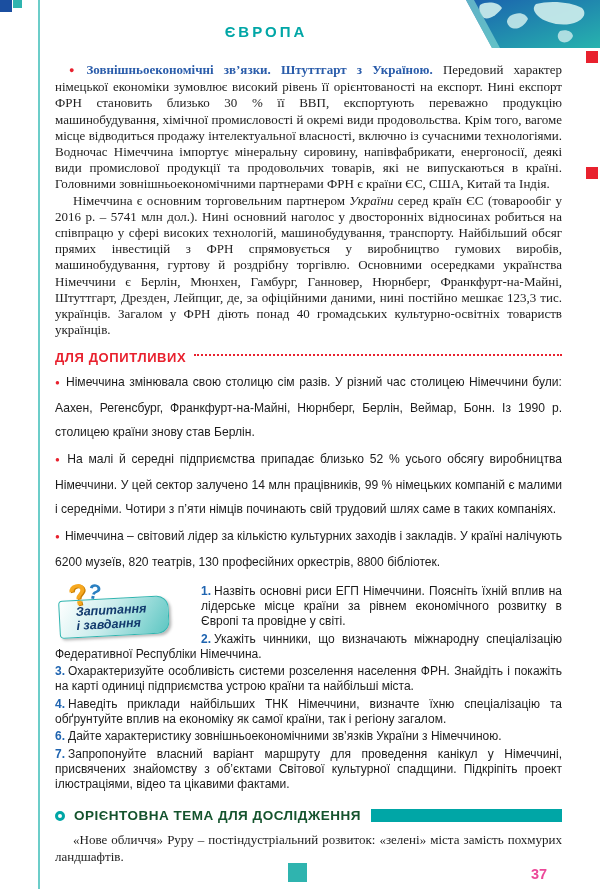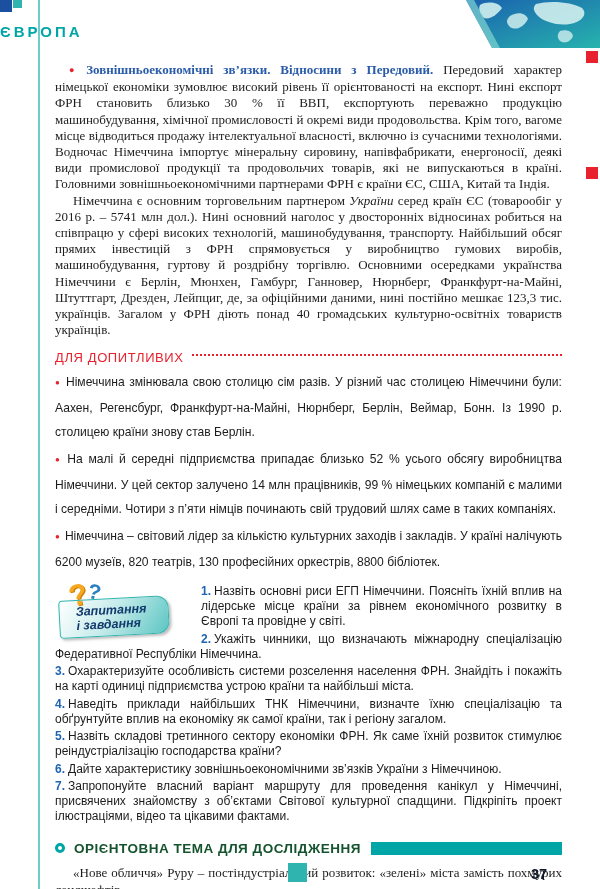--- a/index.html
+++ b/index.html
@@ -13,44 +13,44 @@
   
   .corner-sq { position:absolute; }
   .corner-sq.blue { left:0; top:0; width:12px; height:12px; background:#1b4fa0; }
   .corner-sq.teal { left:13px; top:0; width:9px; height:8px; background:#2fb4af; }
   .edge-line { position:absolute; left:38px; top:0; width:2px; height:889px; background:#6ccdc9; }
   .red-sq { position:absolute; width:12px; height:12px; background:#e8212e; }
   .red-sq.r1 { left:586px; top:51px; }
   .red-sq.r2 { left:586px; top:167px; }
   .bottom-sq { position:absolute; left:288px; top:863px; width:19px; height:19px; background:#2fb4af; }
   .page-num { position:absolute; left:531px; top:866px; font-family:"Liberation Sans", sans-serif;
-              font-weight:bold; font-size:14.5px; color:#0f172a; }
+              font-weight:bold; font-size:14.5px; color:#ec4899; }
 
   .header {
-    position:absolute; top:23px; left:0; width:532px; 
+    position:absolute; top:23px; left:0; width:532px; text-align:center;
     font-family:"Liberation Sans", sans-serif; font-weight:bold; font-size:15px;
     letter-spacing:3px; color:#00a6a6;
   }
 
   .map { position:absolute; right:0; top:0; width:170px; height:48px; }
 
   
   .content { position:absolute; left:55px; top:62px; width:507px; }
 
   .body-par { font-size:13px; line-height:16.2px; text-align:justify; }
   .body-par.indent { text-indent:18px; }
   .intro { text-indent:14px; }
   .red-dot { color:#e8212e; font-size:9px; margin-right:5px; position:relative; top:-1px; }
   .blue-head { color:#2a5caa; font-weight:bold; }
   .it { font-style:italic; }
 
   
   .curious { margin-top:12px; font-family:"Liberation Sans", sans-serif; }
   .curious-title-row { display:flex; align-items:center; margin-bottom:5px; }
-  .curious-title { color:#e8212e; font-weight:normal; font-size:13px; letter-spacing:0.6px; margin-right:8px; white-space:nowrap; }
+  .curious-title { color:#e8212e; font-weight:bold; font-size:13px; letter-spacing:0.6px; margin-right:8px; white-space:nowrap; }
   .dotted-fill { flex:1; border-bottom:2.5px dotted #e8212e; transform:translateY(-3px); }
   .curious-item { font-size:12.1px; line-height:24px; text-align:justify; margin-bottom:3px; }
   .curious-item .red-dot { font-size:8px; margin-right:5px; }
 
   
   .questions { margin-top:10px; font-family:"Liberation Sans", sans-serif; }
   .q-item { font-size:12px; line-height:15px; text-align:justify; margin-bottom:2.5px; }
   .q-num { color:#1f64b0; font-weight:bold; margin-right:3px; }
   .q-badge { float:left; width:146px; height:58px; position:relative; }
   .q-qmark { position:absolute; left:14px; top:-6px; z-index:3;
@@ -102,21 +102,21 @@
       <path d="M80,16 C88,11 96,13 98,19 C94,27 86,31 80,27 C76,23 76,20 80,16 Z" fill="#cfeeed" opacity="0.85"></path>
       <path d="M106,4 C120,0 142,2 152,8 C158,14 152,22 140,24 C128,26 114,22 108,16 C104,12 102,8 106,4 Z" fill="#cfeeed" opacity="0.9"></path>
       <path d="M130,31 C136,29 142,31 143,36 C141,42 134,44 130,41 C127,38 127,34 130,31 Z" fill="#cfeeed" opacity="0.8"></path>
       <polygon points="22,0 36,0 62,48 48,48" fill="#ffffff"></polygon>
       <polygon points="36,0 44,0 70,48 62,48" fill="#7fd4d2" opacity="0.7"></polygon>
     </svg>
   </div>
 
   <div class="content">
 
-    <p class="body-par intro"><span class="red-dot">●</span><span class="blue-head">Зовнішньоекономічні зв’язки. Відносини з Передовий.</span>
+    <p class="body-par intro"><span class="red-dot">●</span><span class="blue-head">Зовнішньоекономічні зв’язки. Штуттгарт з Україною.</span>
       <span>Передовий характер німецької економіки зумовлює високий рівень її орієнтованості на експорт. Нині експорт ФРН становить близько 30 % її ВВП, експортують переважно продукцію машинобудування, хімічної промисловості й окремі види продовольства. Крім того, вагоме місце відводиться продажу інтелектуальної власності, включно із сучасними технологіями. Водночас Німеччина імпортує мінеральну сировину, напівфабрикати, енергоносії, деякі види промислової продукції та продовольчих товарів, які не випускаються в країні. Головними зовнішньоекономічними партнерами ФРН є країни ЄС, США, Китай та Індія.</span></p>
 
     <p class="body-par indent"><span>Німеччина є основним торговельним партнером </span><span class="it">України</span><span> серед країн ЄС (товарообіг у 2016 р. – 5741 млн дол.). Нині основний наголос у двосторонніх відносинах робиться на співпрацю у сфері високих технологій, машинобудування, транспорту. Найбільший обсяг прямих інвестицій з ФРН спрямовується у виробництво гумових виробів, машинобудування, гуртову й роздрібну торгівлю. Основними осередками українства Німеччини є Берлін, Мюнхен, Гамбург, Ганновер, Нюрнберг, Франкфурт-на-Майні, Штуттгарт, Дрезден, Лейпциг, де, за офіційними даними, нині постійно мешкає 123,3 тис. українців. Загалом у ФРН діють понад 40 громадських культурно-освітніх товариств українців.</span></p>
 
     <div class="curious">
       <div class="curious-title-row">
         <span class="curious-title">ДЛЯ ДОПИТЛИВИХ</span>
         <span class="dotted-fill"></span>
       </div>
       <p class="curious-item"><span class="red-dot">●</span><span>Німеччина змінювала свою столицю сім разів. У різний час столицею Німеччини були: Аахен, Регенсбург, Франкфурт-на-Майні, Нюрнберг, Берлін, Веймар, Бонн. Із 1990 р. столицею країни знову став Берлін.</span></p>
@@ -131,21 +131,20 @@
         <div class="q-banner">
           <div>Запитання</div>
           <div>і завдання</div>
         </div>
       </div>
 
       <p class="q-item"><span class="q-num">1.</span><span>Назвіть основні риси ЕГП Німеччини. Поясніть їхній вплив на лідерське місце країни за рівнем економічного розвитку в Європі та провідне у світі.</span></p>
       <p class="q-item"><span class="q-num">2.</span><span>Укажіть чинники, що визначають міжнародну спеціалізацію Федеративної Республіки Німеччина.</span></p>
       <p class="q-item"><span class="q-num">3.</span><span>Охарактеризуйте особливість системи розселення населення ФРН. Знайдіть і покажіть на карті одиниці підприємства устрою країни та найбільші міста.</span></p>
       <p class="q-item"><span class="q-num">4.</span><span>Наведіть приклади найбільших ТНК Німеччини, визначте їхню спеціалізацію та обґрунтуйте вплив на економіку як самої країни, так і регіону загалом.</span></p>
-      <p class="q-item"><span class="q-num">5.</span><span>Назвіть складові третинного сектору економіки ФРН. Як саме їхній розвиток стимулює реіндустріалізацію господарства країни?</span></p>
       <p class="q-item"><span class="q-num">6.</span><span>Дайте характеристику зовнішньоекономічними зв’язків України з Німеччиною.</span></p>
       <p class="q-item"><span class="q-num">7.</span><span>Запропонуйте власний варіант маршруту для проведення канікул у Німеччині, присвячених знайомству з об’єктами Світової культурної спадщини. Підкріпіть проект ілюстраціями, відео та цікавими фактами.</span></p>
       <div class="clear"></div>
     </div>
 
     <div class="research">
       <div class="research-title-row">
         <span class="ring"></span>
         <span class="research-title">ОРІЄНТОВНА ТЕМА ДЛЯ ДОСЛІДЖЕННЯ</span>
         <span class="teal-bar"></span>

